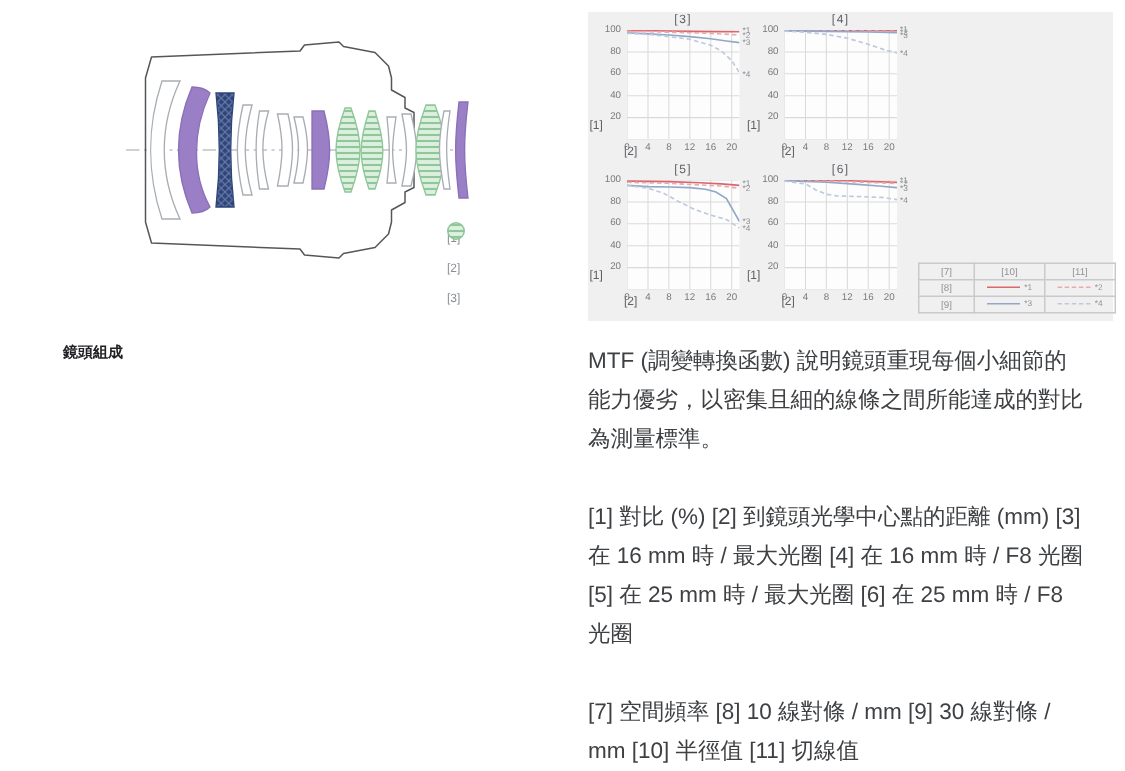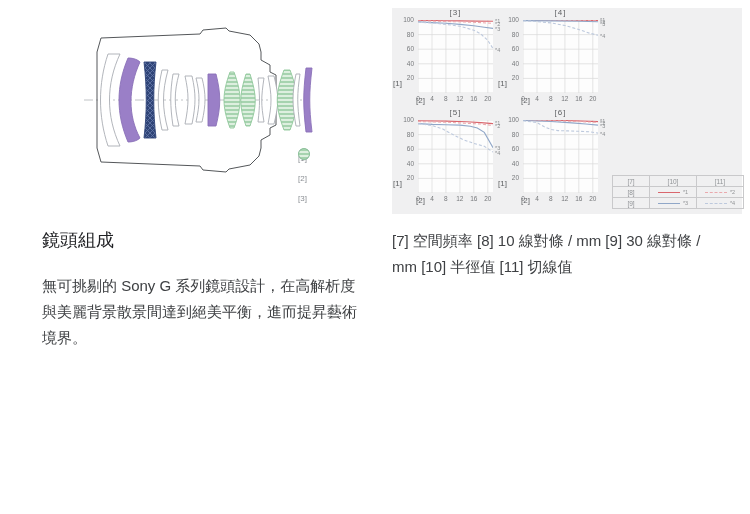--- a/index.html
+++ b/index.html
@@ -29,21 +29,21 @@
     border:1px solid #c9c9cb;font-size:6.5px;color:#909396;
     text-align:center;padding:0 3px;height:10px;min-width:30px;
   }
   .mtf-legend .sample-cell{min-width:40px;}
   .line-sample{display:inline-block;vertical-align:middle;width:22px;height:0;margin-right:3px;}
   .sample-tag{font-size:5.5px;color:#909396;vertical-align:middle;}
   
   .text-col{position:absolute;top:228px;}
   .text-col.left{left:42px;width:320px;}
   .text-col.right{left:392px;width:331px;}
-  .section-heading{font-size:18px;font-weight:normal;color:#202124;margin:0 0 21px 0;}
+  .section-heading{font-size:10px;font-weight:bold;color:#202124;margin:0 0 21px 0;}
   .text-col p{font-size:15px;line-height:26px;color:#3e4043;margin:0 0 26px 0;}
 </style>
 </head>
 <body>
 
 <div class="lens-figure">
   <svg width="330" height="212" viewBox="0 0 330 212">
     <defs>
       <pattern id="crosshatch" width="5" height="5" patternUnits="userSpaceOnUse">
         <rect width="5" height="5" fill="#2f4477"></rect>
@@ -237,18 +237,19 @@
         <td class="sample-cell">
           <span class="line-sample" style="border-top: 1px dashed rgb(189, 201, 221);"></span><span class="sample-tag">*4</span>
         </td>
       </tr>
     </tbody>
   </table>
 </div>
 
 <div class="text-col left">
   <h3 class="section-heading">鏡頭組成</h3>
-  <p>無可挑剔的 Sony G 系列鏡頭設計，在高解析度與美麗背景散景間達到絕美平衡，進而提昇藝術境界。</p>
 </div>
 
 <div class="text-col right">
+  <p>MTF (調變轉換函數) 說明鏡頭重現每個小細節的能力優劣，以密集且細的線條之間所能達成的對比為測量標準。</p>
+  <p>[1] 對比 (%) [2] 到鏡頭光學中心點的距離 (mm) [3] 在 16 mm 時 / 最大光圈 [4] 在 16 mm 時 / F8 光圈 [5] 在 25 mm 時 / 最大光圈 [6] 在 25 mm 時 / F8 光圈</p>
   <p>[7] 空間頻率 [8] 10 線對條 / mm [9] 30 線對條 / mm [10] 半徑值 [11] 切線值</p>
 </div>
 
 </body></html>

